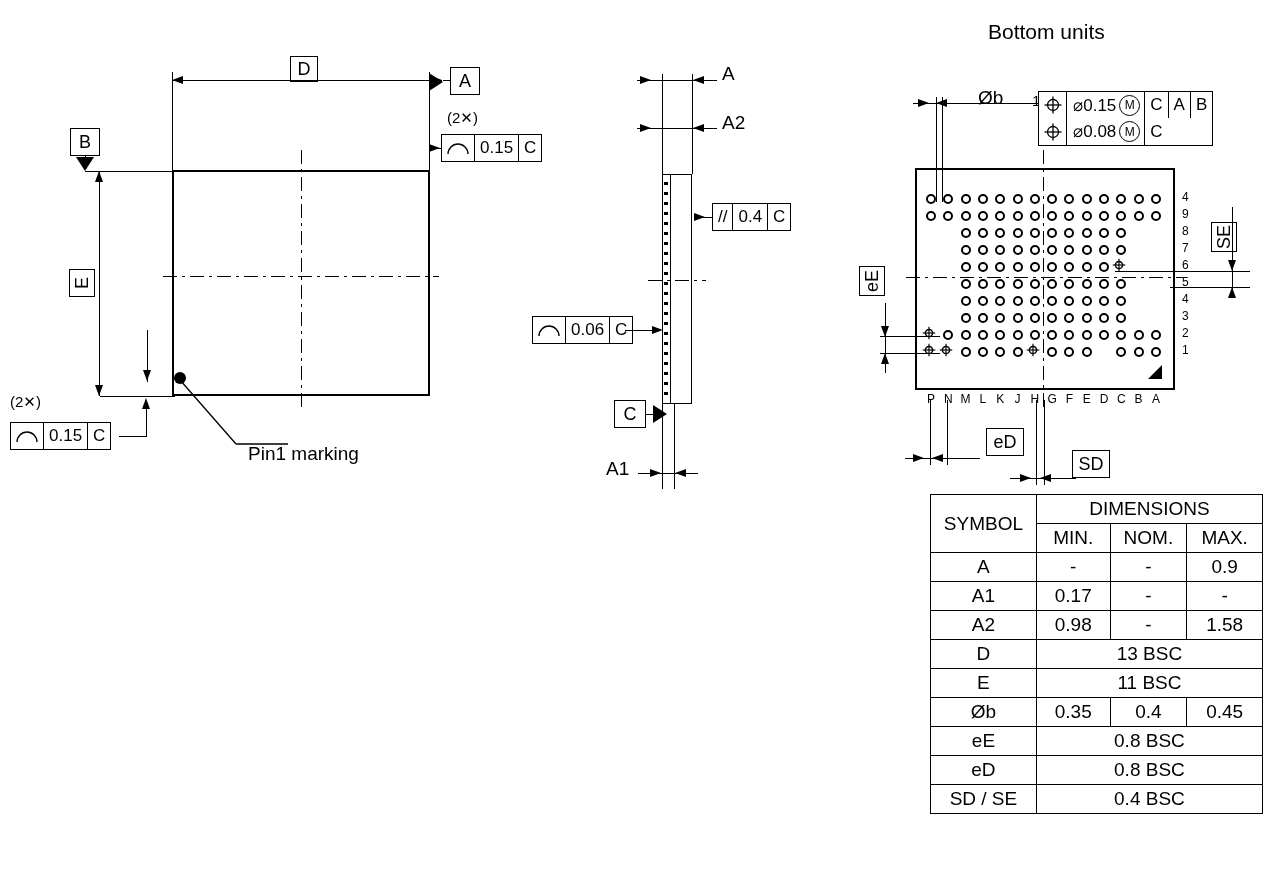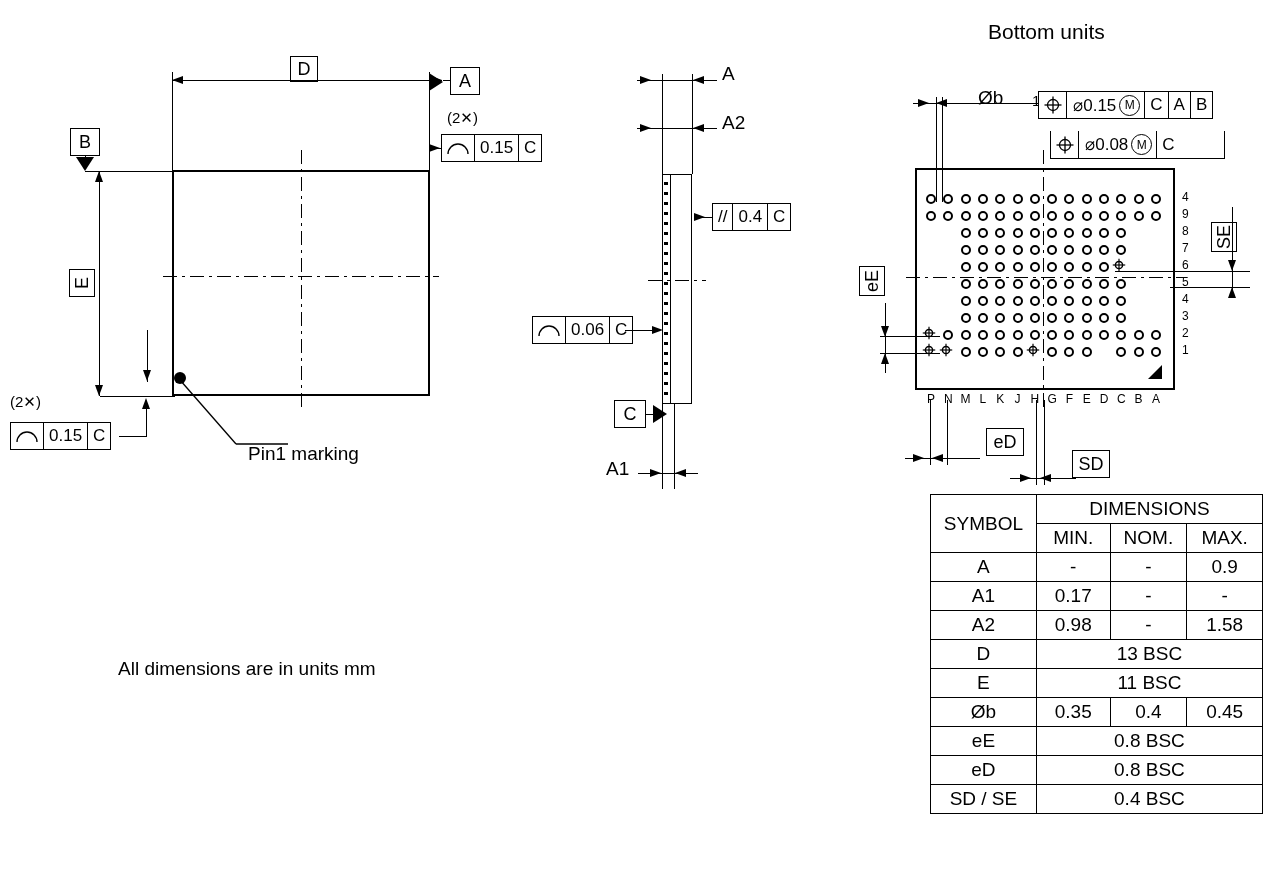--- a/index.html
+++ b/index.html
@@ -232,21 +232,21 @@
       <div style="padding:0 4px 0 6px;">
         <span>⌀0.15</span>
         <span style="display:inline-flex;align-items:center;justify-content:center;width:19px;height:19px;border:1.3px solid #000;border-radius:50%;font-size:12px;margin-left:3px;">
           <span>M</span>
         </span>
       </div>
       <div>C</div>
       <div>A</div>
       <div>B</div>
     </div>
-    <div class="fcf" style="position:relative;left:12px;top:-1px;border-top:none;margin-top:13px;">
+    <div class="fcf" style="position:relative;left:0;top:-1px;border-top:none;">
       <div style="width:28px;padding:0;">
         <svg width="20" height="20" viewBox="0 0 20 20">
           <circle cx="10" cy="10" r="5.5" fill="none" stroke="#000" stroke-width="1.3"></circle>
           <line x1="10" y1="1.5" x2="10" y2="18.5" stroke="#000" stroke-width="1.3"></line>
           <line x1="1.5" y1="10" x2="18.5" y2="10" stroke="#000" stroke-width="1.3"></line>
         </svg>
       </div>
       <div style="padding:0 4px 0 6px;">
         <span>⌀0.08</span>
         <span style="display:inline-flex;align-items:center;justify-content:center;width:19px;height:19px;border:1.3px solid #000;border-radius:50%;font-size:12px;margin-left:3px;">
@@ -464,21 +464,20 @@
   <div class="ln v1px" style="left:1036px;top:400px;height:85px;"></div>
   <div class="ln v1px" style="left:1044px;top:400px;height:85px;"></div>
   <div class="ln h1px" style="left:1010px;top:478px;width:66px;"></div>
   <div class="arr arr-r" style="left:1020px;top:474px;"></div>
   <div class="arr arr-l" style="left:1040px;top:474px;"></div>
 
   <div class="ln h1px" style="left:928px;top:336px;width:12px;"></div>
 </div>
 
 <div class="notes" style="left:118px;top:656px;">
-  <div>All dimensions are in units mm</div>
 </div>
 
 <table class="dimtbl" style="left:930px;top:494px;width:333px;">
   <thead>
     <tr>
       <th rowspan="2" style="width:105px;">SYMBOL</th>
       <th colspan="3">DIMENSIONS</th>
     </tr>
     <tr>
       <th style="width:76px;">MIN.</th>

